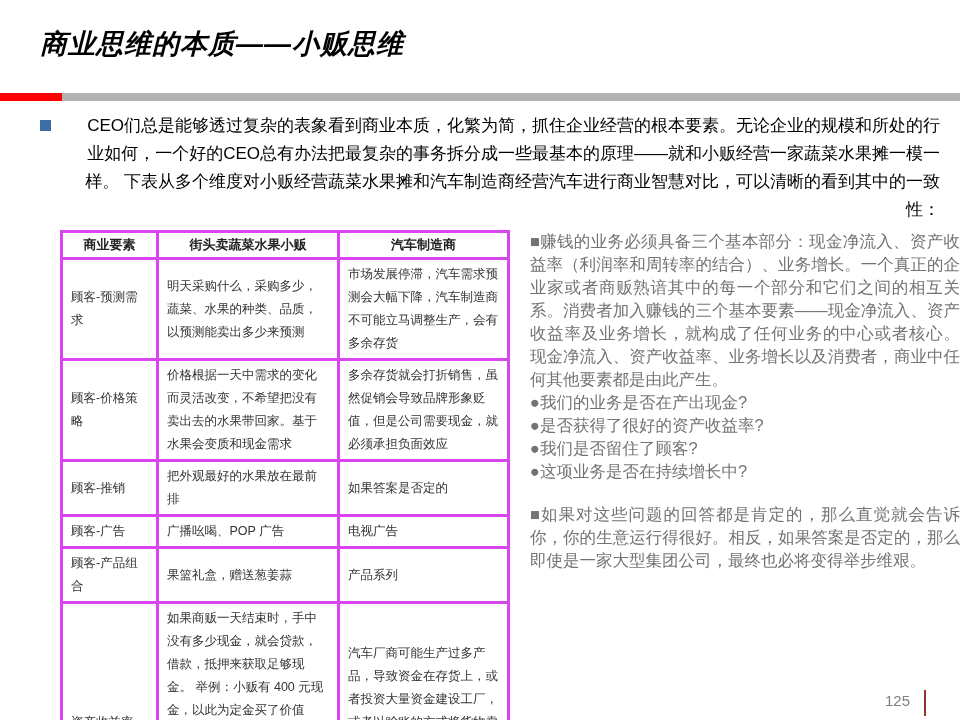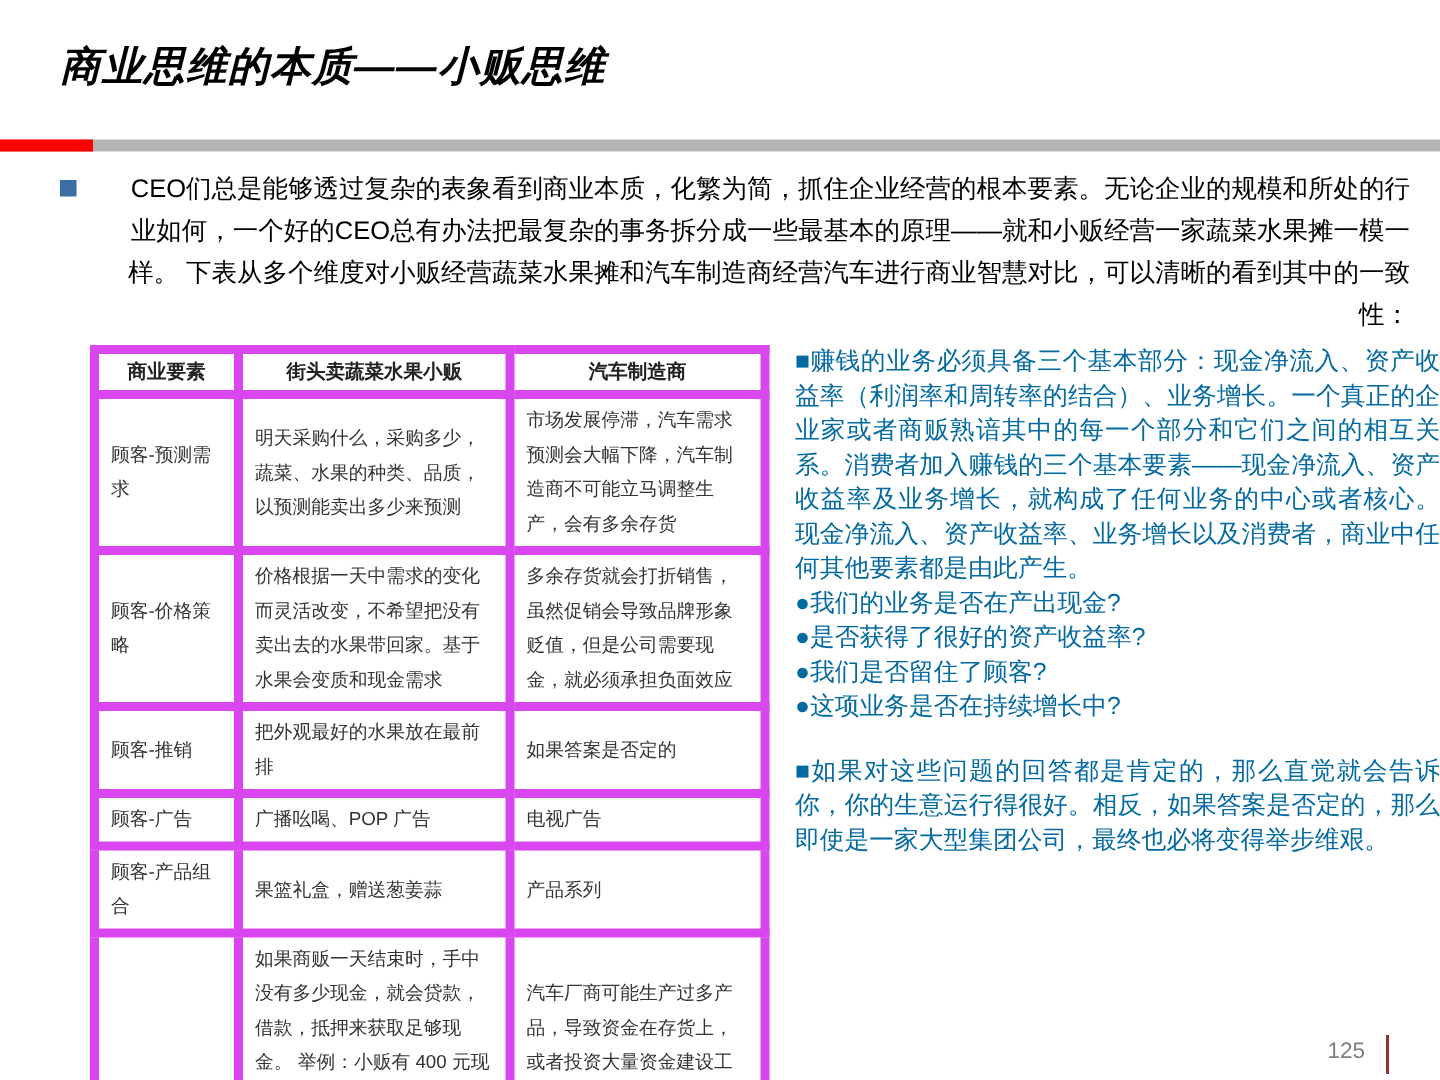--- a/index.html
+++ b/index.html
@@ -54,21 +54,21 @@
     width: 878px;
   }
   .vendor-table {
     position: absolute;
     left: 60px; top: 230px;
     width: 447px;
     border-collapse: collapse;
     table-layout: fixed;
   }
   .vendor-table th, .vendor-table td {
-    border: 6px solid #d946ef;
+    border: 3px solid #d946ef;
     font-size: 12.5px;
     color: #333333;
     padding: 3px 8px;
     vertical-align: middle;
   }
   .vendor-table th {
     font-size: 13px;
     font-weight: bold;
     color: #222222;
     text-align: center;
@@ -79,21 +79,21 @@
   }
   .vendor-table .col-factor { width: 96px; }
   .vendor-table .col-vendor { width: 181px; }
   .vendor-table .col-auto   { width: 170px; }
   .right-panel {
     position: absolute;
     left: 530px; top: 230px;
     width: 430px;
     font-size: 16.5px;
     line-height: 23px;
-    color: #0369a1;
+    color: #737373;
   }
   .right-panel .panel-para { text-align: justify; }
   .right-panel .panel-questions { margin: 0; }
   .right-panel .panel-para2 { margin-top: 20px; text-align: justify; }
   .page-footer {
     position: absolute;
     right: 34px; bottom: 4px;
     display: flex;
     align-items: flex-start;
   }

